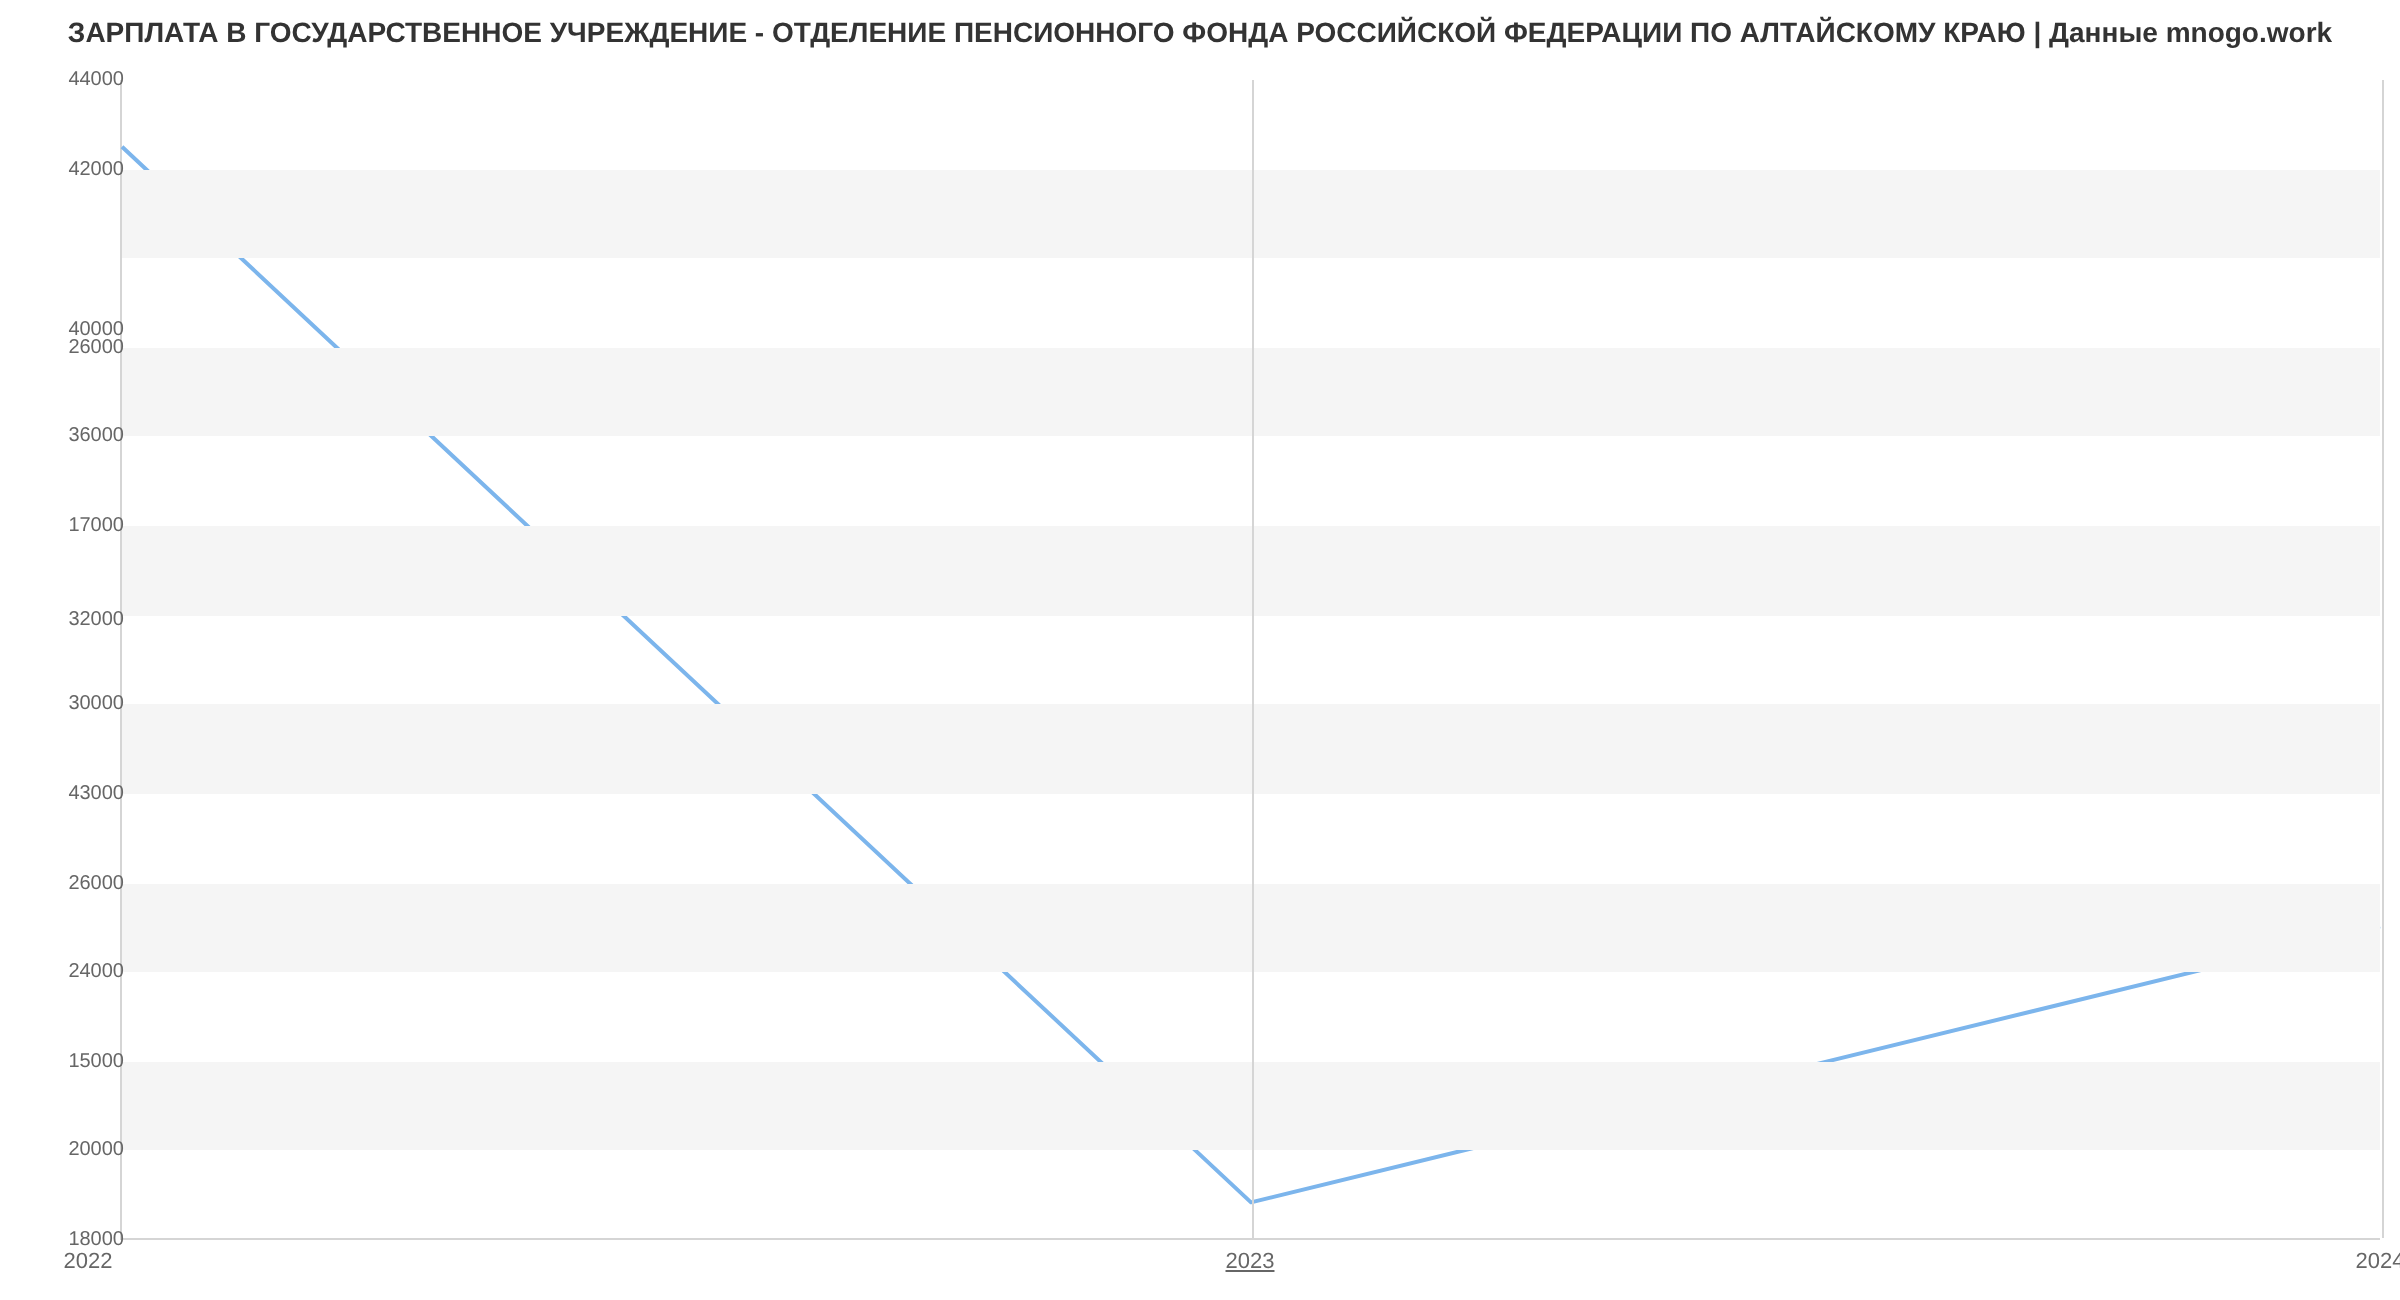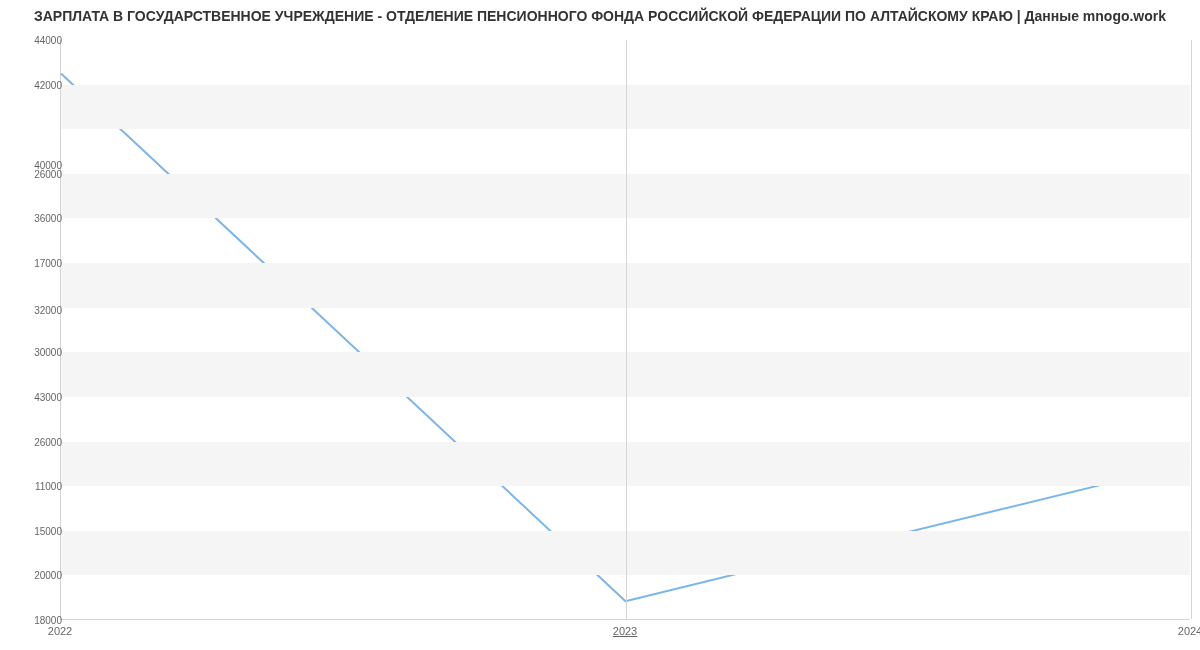--- a/index.html
+++ b/index.html
@@ -90,27 +90,27 @@
       <div class="band" style="top: 312.308px; height: 44.6154px;"></div>
       <div class="band" style="top: 223.077px; height: 44.6154px;"></div>
       <div class="band" style="top: 133.846px; height: 44.6154px;"></div>
       <div class="band" style="top: 44.6154px; height: 44.6154px;"></div>
       <div class="grid-v" style="left: 565px;"></div>
       <div class="grid-v" style="left: 1130px;"></div>
     </div>
 <div class="tick-y" style="top: 620px;">18000</div>
     <div class="tick-y" style="top: 575.385px;">20000</div>
     <div class="tick-y" style="top: 530.769px;">15000</div>
-    <div class="tick-y" style="top: 486.154px;">11000</div>
+    <div class="tick-y" style="top: 486.154px;">24000</div>
     <div class="tick-y" style="top: 441.538px;">26000</div>
     <div class="tick-y" style="top: 396.923px;">43000</div>
     <div class="tick-y" style="top: 352.308px;">30000</div>
     <div class="tick-y" style="top: 310px;">32000</div>
     <div class="tick-y" style="top: 263.077px;">17000</div>
     <div class="tick-y" style="top: 218.462px;">36000</div>
     <div class="tick-y" style="top: 173.846px;">26000</div>
     <div class="tick-y" style="top: 129.231px; margin-top: 36px;">40000</div>
     <div class="tick-y" style="top: 84.6154px;">42000</div>
     <div class="tick-y" style="top: 40px;">44000</div>
-    <div class="tick-x" style="left: 60px; text-align: center;">2022</div>
+    <div class="tick-x" style="left: 44px; text-align: center;">2022</div>
     <div class="tick-x" style="left: 625px; text-decoration: underline;">2023</div>
     <div class="tick-x" style="left: 1190px;">2024</div>
   </div>
 
 </body></html>

